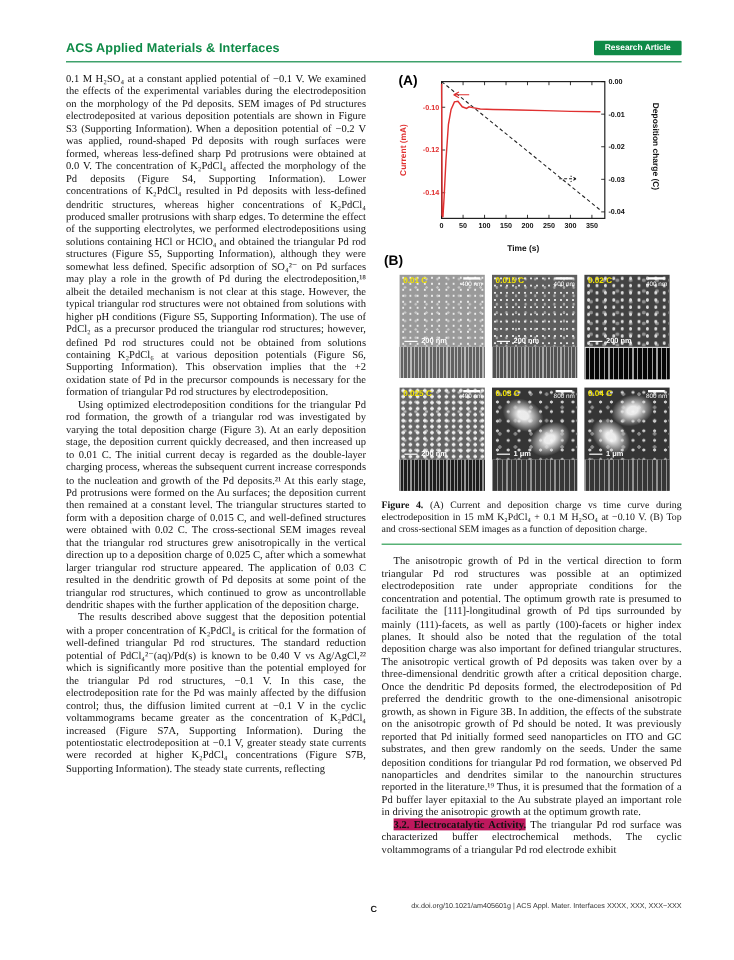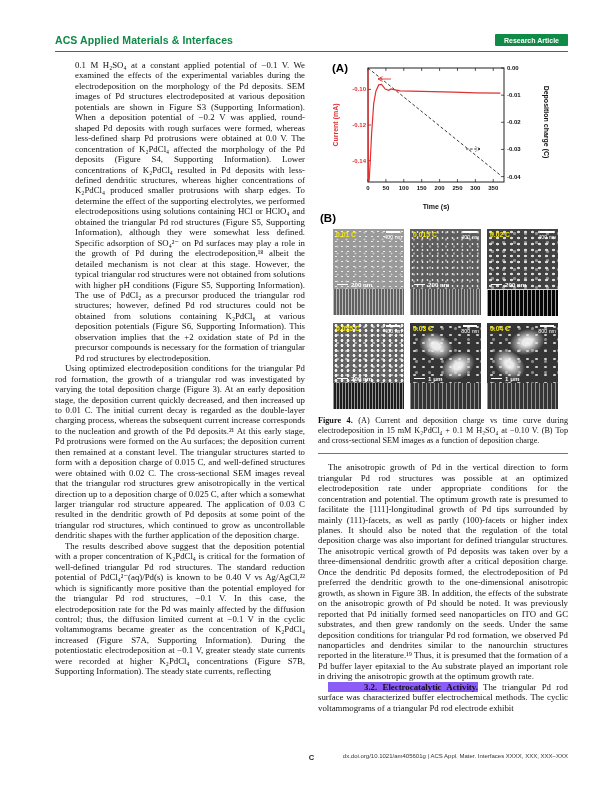--- a/index.html
+++ b/index.html
@@ -9,22 +9,22 @@
   
   .hdr{position:absolute;top:34px;left:55px;right:44px;display:flex;justify-content:space-between;align-items:center;}
   .journal{color:#0f8a47;font-family:"Liberation Sans","DejaVu Sans",sans-serif;font-weight:bold;font-size:10.5px;letter-spacing:.1px;text-align:right;}
   .badge{background:#0f8a47;color:#fff;font-family:"Liberation Sans","DejaVu Sans",sans-serif;font-size:7px;font-weight:bold;padding:2.5px 9px;border-radius:1px;}
   .hdr-rule{position:absolute;top:51px;left:55px;right:44px;height:1.4px;background:#0f8a47;}
 
   
   .cols{position:absolute;top:60px;left:55px;right:44px;display:flex;gap:13px;}
   .col{width:250px;}
   .col p{margin:0;font-size:8.8px;line-height:10.45px;text-align:justify;text-indent:10px;}
-  .col p.noindent{text-indent:0;margin-left:20px;}
-  .hl{background:#8b5cf6;font-weight:bold;padding-left:36px;}
+  .col p.noindent{text-indent:0;}
+  .hl{background:#be185d;font-weight:bold;}
 
   
   .figA-wrap{position:relative;margin-left:10px;}
   .figletter{font-family:"Liberation Sans","DejaVu Sans",sans-serif;font-weight:bold;font-size:11.5px;color:#000;}
   .figA-wrap .figletter{position:absolute;top:2px;left:4px;}
   #figA{display:block;}
   #figA .tick{font:bold 6px "Liberation Sans","DejaVu Sans",sans-serif;fill:#111;}
   #figA .tickred{fill:#e03030;}
   #figA .axlab{font:bold 7px "Liberation Sans","DejaVu Sans",sans-serif;fill:#111;}
   #figA .axred{fill:#e03030;}

